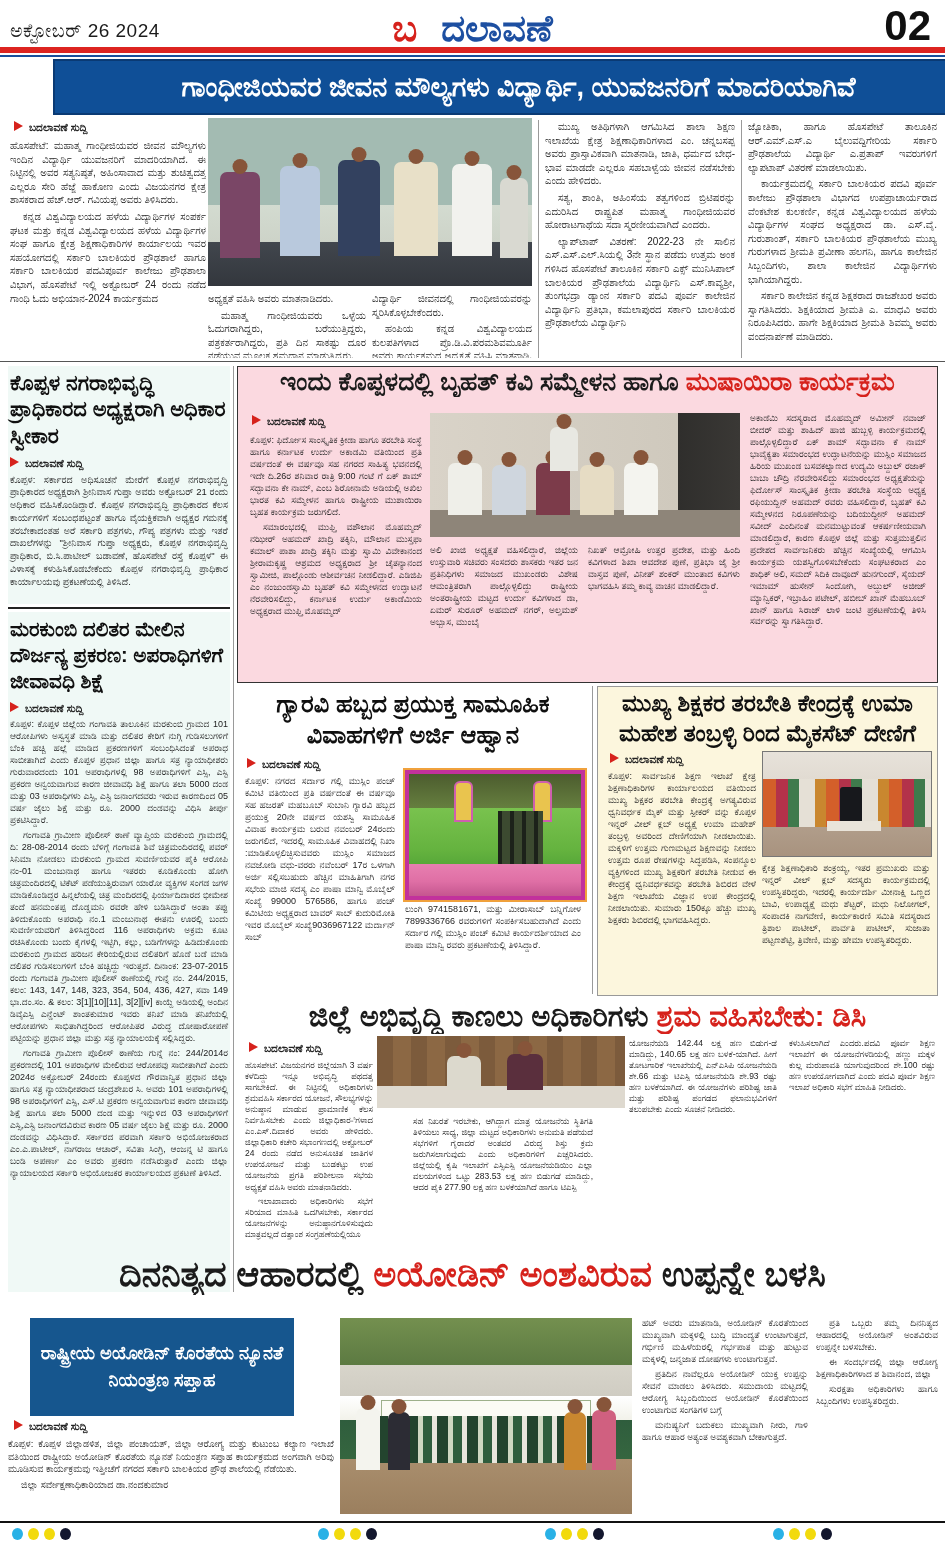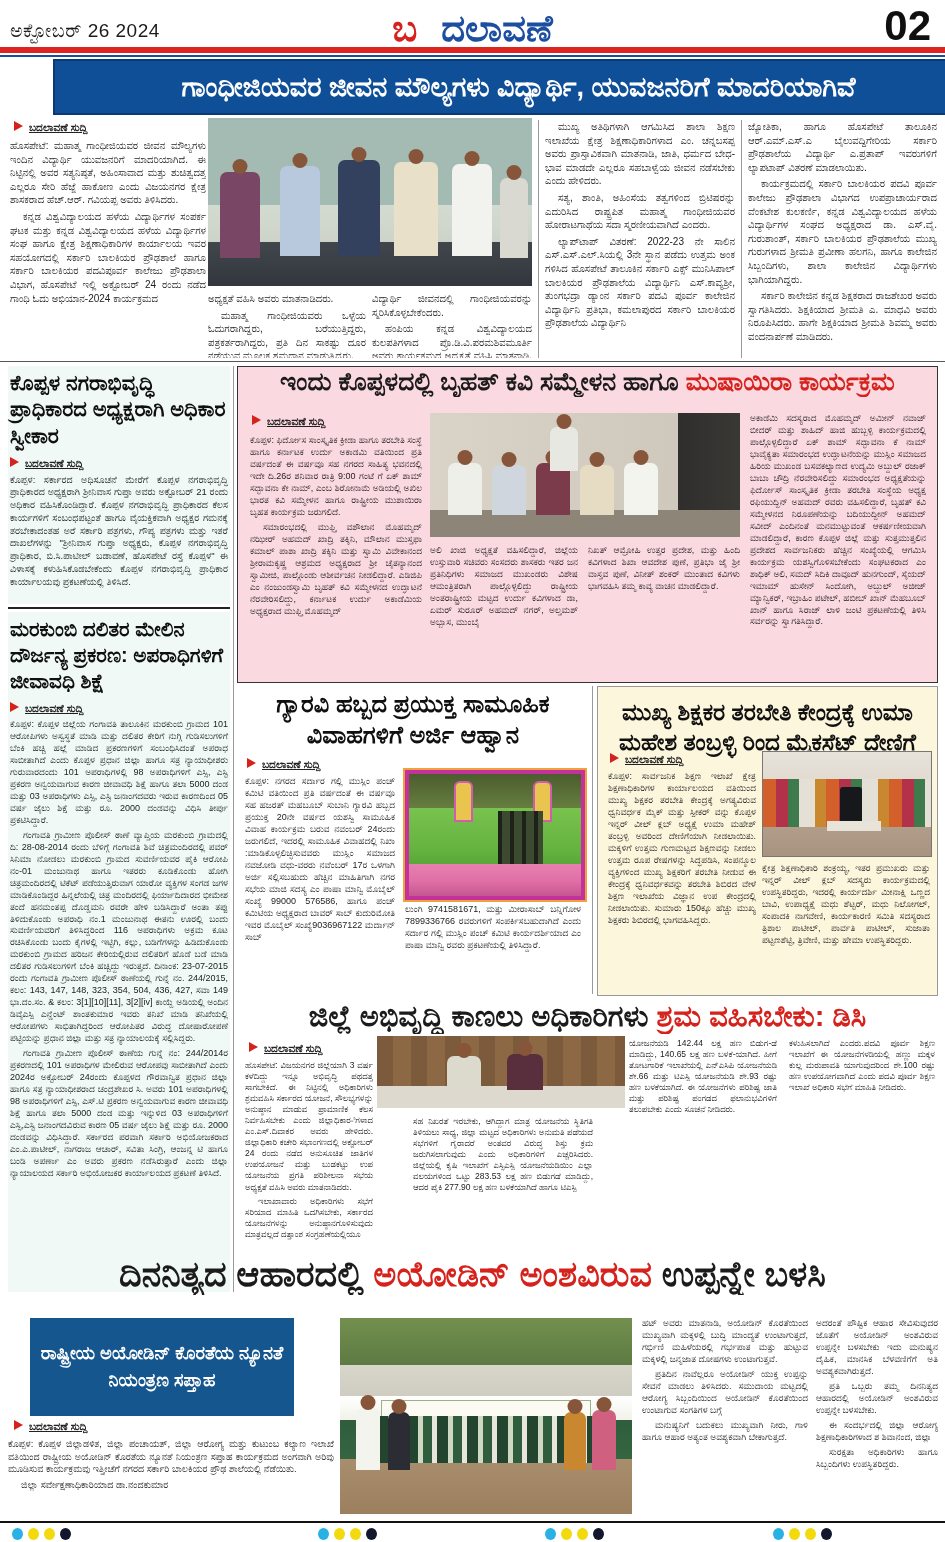--- a/index.html
+++ b/index.html
@@ -11,21 +11,21 @@
   .masthead{left:0;right:0;top:8px;text-align:center;font-size:37px;font-weight:700;}
   .masthead .m1{color:#d6221c;}
   .masthead .m2{color:#1d4fa1;margin-left:24px;}
   .pageno{right:14px;top:2px;font-size:42px;font-weight:700;color:#101010;}
   .redbar{left:0;right:0;top:47px;height:6px;background:#dd2420;}
   .bluerule{left:0;right:0;top:55px;height:2px;background:#1a4f9c;}
   
   .banner{left:7px;top:59px;width:927px;height:52px;background:#0f4f97;border:2px solid #0a3a74;margin-left:46px;}
   .banner .bh{width:100%;text-align:center;color:#ffffff;font-size:27px;font-weight:700;
               line-height:52px;white-space:nowrap;overflow:hidden;}
-  .byline{font-size:10.5px;font-weight:700;text-decoration:underline;color:#222;white-space:nowrap;}
+  .byline{font-size:10.5px;font-weight:700;color:#222;white-space:nowrap;}
   .byline .tri{display:inline-block;width:0;height:0;border-left:9px solid #d6221c;
                border-top:5px solid transparent;border-bottom:5px solid transparent;margin-right:6px;}
   .col{font-size:10px;line-height:1.36;text-align:justify;overflow:hidden;color:#222;}
   .col p{margin:0 0 3px 0;text-indent:13px;}
   .col p.ni{text-indent:0;}
   .s9 {font-size:9px;line-height:1.33;}
   .s85{font-size:8.5px;line-height:1.3;}
   .s95{font-size:9.5px;line-height:1.34;}
   .hl{font-weight:700;color:#101010;}
   .red{color:#d6221c;}
@@ -188,21 +188,21 @@
       <div class="min2"></div>
       <div class="gate"></div>
     </div>
     <div class="col s9" style="position:absolute;left:168px;top:218px;width:176px;height:84px;">
       <p class="ni">ಲುಂಗಿ 9741581671, ಮತ್ತು ಮೀರಾಸಾಬ್ ಬನ್ನಿಗೋಳ 7899336766 ರವರುಗಳಿಗೆ ಸಂಪರ್ಕಿಸಬಹುದಾಗಿದೆ ಎಂದು ಸರ್ದಾರ ಗಲ್ಲಿ ಮುಸ್ಲಿಂ ಪಂಚ್ ಕಮಿಟಿ ಕಾರ್ಯದರ್ಶಿಯಾದ ಎಂ ಪಾಷಾ ಮಾನ್ವಿ ರವರು ಪ್ರಕಟಣೆಯಲ್ಲಿ ತಿಳಿಸಿದ್ದಾರೆ.</p>
     </div>
   </div>
   <div class="abs rule-v" style="left:592px;top:686px;height:308px;"></div>
 
   <div class="abs" style="left:597px;top:686px;width:339px;height:308px;background:#fcf6dd;border:1px solid #999;">
-    <div class="hl" style="font-size:23px;line-height:1.3;text-align:center;padding-top:11px;">ಮುಖ್ಯ ಶಿಕ್ಷಕರ ತರಬೇತಿ ಕೇಂದ್ರಕ್ಕೆ ಉಮಾ ಮಹೇಶ ತಂಬ್ರಳ್ಳಿ ರಿಂದ ಮೈಕಸೆಟ್ ದೇಣಿಗೆ</div>
+    <div class="hl" style="font-size:23px;line-height:1.3;text-align:center;padding-top:2px;">ಮುಖ್ಯ ಶಿಕ್ಷಕರ ತರಬೇತಿ ಕೇಂದ್ರಕ್ಕೆ ಉಮಾ ಮಹೇಶ ತಂಬ್ರಳ್ಳಿ ರಿಂದ ಮೈಕಸೆಟ್ ದೇಣಿಗೆ</div>
     <div class="byline" style="position:absolute;left:12px;top:66px;">
       <span class="tri"></span><span>ಬದಲಾವಣೆ ಸುದ್ದಿ</span>
     </div>
     <div class="col s9" style="position:absolute;left:10px;top:84px;width:148px;height:218px;">
       <p class="ni">ಕೊಪ್ಪಳ: ಸಾರ್ವಜನಿಕ ಶಿಕ್ಷಣ ಇಲಾಖೆ ಕ್ಷೇತ್ರ ಶಿಕ್ಷಣಾಧಿಕಾರಿಗಳ ಕಾರ್ಯಾಲಯದ ವತಿಯಿಂದ ಮುಖ್ಯ ಶಿಕ್ಷಕರ ತರಬೇತಿ ಕೇಂದ್ರಕ್ಕೆ ಅಗತ್ಯವಿರುವ ಧ್ವನಿವರ್ಧಕ ಮೈಕ್ ಮತ್ತು ಸ್ಪೀಕರ್ ವನ್ನು ಕೊಪ್ಪಳ ಇನ್ನರ್ ವೀಲ್ ಕ್ಲಬ್ ಅಧ್ಯಕ್ಷೆ ಉಮಾ ಮಹೇಶ್ ತಂಬ್ರಳ್ಳಿ ಅವರಿಂದ ದೇಣಿಗೆಯಾಗಿ ನೀಡಲಾಯಿತು. ಮಕ್ಕಳಿಗೆ ಉತ್ತಮ ಗುಣಮಟ್ಟದ ಶಿಕ್ಷಣವನ್ನು ನೀಡಲು ಉತ್ತಮ ರೂಪ ರೇಷಗಳನ್ನು ಸಿದ್ಧಪಡಿಸಿ, ಸಂಪನ್ಮೂಲ ವ್ಯಕ್ತಿಗಳಿಂದ ಮುಖ್ಯ ಶಿಕ್ಷಕರಿಗೆ ತರಬೇತಿ ನೀಡುವ ಈ ಕೇಂದ್ರಕ್ಕೆ ಧ್ವನಿವರ್ಧಕವನ್ನು ತರಬೇತಿ ಶಿಬಿರದ ವೇಳೆ ಶಿಕ್ಷಣ ಇಲಾಖೆಯ ವಿಜ್ಞಾನ ಉಪ ಕೇಂದ್ರದಲ್ಲಿ ನೀಡಲಾಯಿತು. ಸುಮಾರು 150ಕ್ಕೂ ಹೆಚ್ಚು ಮುಖ್ಯ ಶಿಕ್ಷಕರು ಶಿಬಿರದಲ್ಲಿ ಭಾಗವಹಿಸಿದ್ದರು.</p>
     </div>
     <div class="photo mic-photo" style="position:absolute;left:164px;top:64px;width:168px;height:104px;border:1px solid #777;">
       <div class="crowd"></div>
       <div class="spk"></div>
       <div class="tbl"></div>
@@ -264,21 +264,20 @@
     <i class="pp" style="right:16px;bottom:44px;width:24px;height:60px;background:#d06080;"></i>
     <i class="pp" style="right:46px;bottom:44px;width:22px;height:58px;background:#c9872f;"></i>
   </div>
 
   <div class="abs col s9" style="left:642px;top:1318px;width:166px;height:200px;">
     <p class="ni">ಹಟ್ ಅವರು ಮಾತನಾಡಿ, ಅಯೋಡಿನ್ ಕೊರತೆಯಿಂದ ಮುಖ್ಯವಾಗಿ ಮಕ್ಕಳಲ್ಲಿ ಬುದ್ಧಿ ಮಾಂದ್ಯತೆ ಉಂಟಾಗುತ್ತದೆ, ಗರ್ಭಿಣಿ ಮಹಿಳೆಯರಲ್ಲಿ ಗರ್ಭಪಾತ ಮತ್ತು ಹುಟ್ಟುವ ಮಕ್ಕಳಲ್ಲಿ ಜನ್ಮಜಾತ ದೋಷಗಳು ಉಂಟಾಗುತ್ತವೆ.</p>
     <p>ಪ್ರತಿದಿನ ನಾವೆಲ್ಲರೂ ಅಯೋಡಿನ್ ಯುಕ್ತ ಉಪ್ಪನ್ನು ಸೇವನೆ ಮಾಡಲು ತಿಳಿಸಿದರು. ಸಮುದಾಯ ಮಟ್ಟದಲ್ಲಿ ಆರೋಗ್ಯ ಸಿಬ್ಬಂದಿಯಿಂದ ಅಯೋಡಿನ್ ಕೊರತೆಯಿಂದ ಉಂಟಾಗುವ ಸಂಗತಿಗಳ ಬಗ್ಗೆ</p>
     <p>ಮನುಷ್ಯನಿಗೆ ಬದುಕಲು ಮುಖ್ಯವಾಗಿ ನೀರು, ಗಾಳಿ ಹಾಗೂ ಆಹಾರ ಅತ್ಯಂತ ಅವಶ್ಯಕವಾಗಿ ಬೇಕಾಗುತ್ತದೆ.</p>
   </div>
   <div class="abs col s9" style="left:816px;top:1318px;width:122px;height:200px;">
-    <p class="ni">ಅದರಂತೆ ಪೌಷ್ಟಿಕ ಆಹಾರ ಸೇವಿಸುವುದರ ಜೊತೆಗೆ ಅಯೋಡಿನ್ ಅಂಶವಿರುವ ಉಪ್ಪನ್ನೇ ಬಳಸಬೇಕು ಇದು ಮನುಷ್ಯನ ದೈಹಿಕ, ಮಾನಸಿಕ ಬೆಳವಣಿಗೆಗೆ ಅತಿ ಅವಶ್ಯಕವಾಗಿರುತ್ತದೆ.</p>
     <p>ಪ್ರತಿ ಒಬ್ಬರು ತಮ್ಮ ದಿನನಿತ್ಯದ ಆಹಾರದಲ್ಲಿ ಅಯೋಡಿನ್ ಅಂಶವಿರುವ ಉಪ್ಪನ್ನೇ ಬಳಸಬೇಕು.</p>
     <p>ಈ ಸಂದರ್ಭದಲ್ಲಿ ಜಿಲ್ಲಾ ಆರೋಗ್ಯ ಶಿಕ್ಷಣಾಧಿಕಾರಿಗಳಾದ ಶ ಶಿವಾನಂದ, ಜಿಲ್ಲಾ</p>
     <p>ಸುರಕ್ಷತಾ ಅಧಿಕಾರಿಗಳು ಹಾಗೂ ಸಿಬ್ಬಂದಿಗಳು ಉಪಸ್ಥಿತರಿದ್ದರು.</p>
   </div>
 
   <div class="abs footline"></div>
   <div class="abs dots" style="left:12px;">
     <span class="dot" style="background:#29b1e6;"></span>
     <span class="dot" style="background:#f2da0c;"></span>
     <span class="dot" style="background:#f2da0c;"></span>

